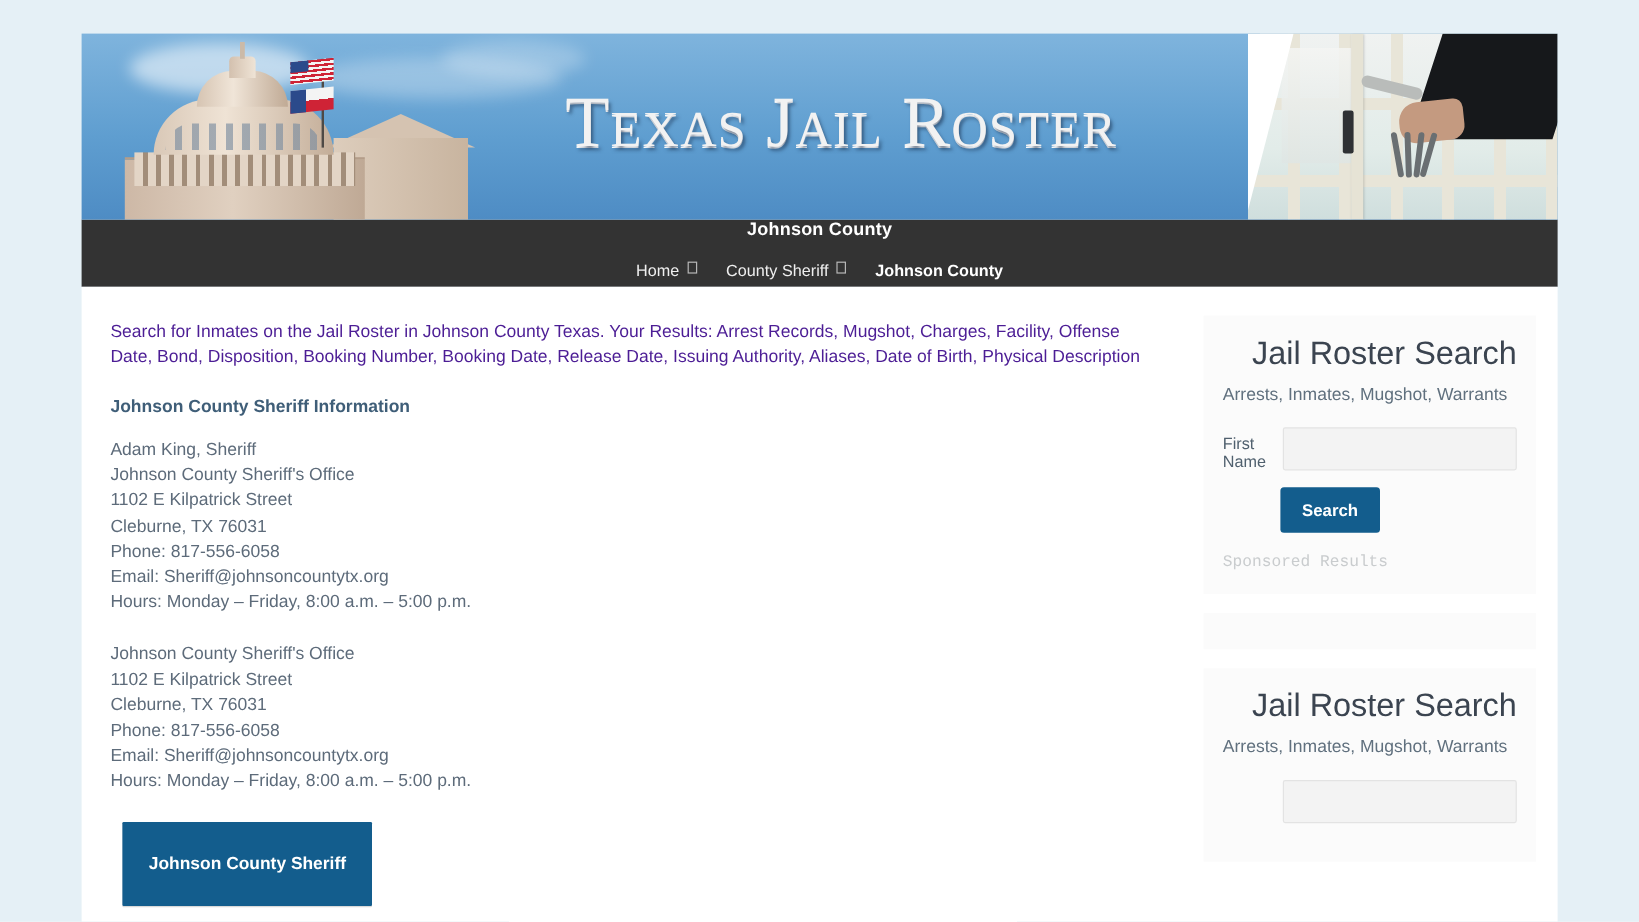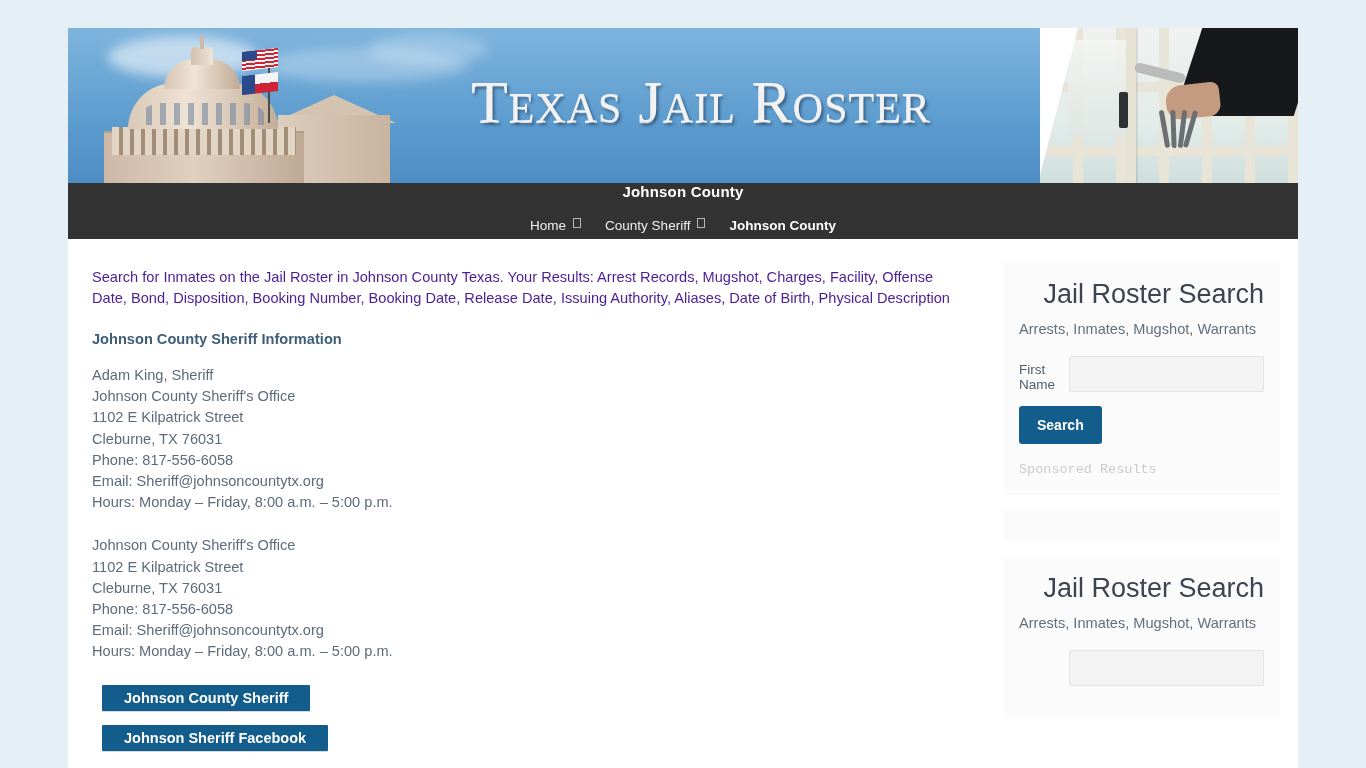--- a/index.html
+++ b/index.html
@@ -314,21 +314,21 @@
     line-height: 21.2px;
     margin: 0 0 22px 0;
   }
 
   .btn-link {
     display: inline-block;
     background: #135d8d;
     color: #ffffff;
     font-size: 14.5px;
     font-weight: bold;
-    padding: 5px 22px;
+    padding: 27px 22px;
     border-radius: 1px;
     text-decoration: none;
     margin: 0 0 14px 10px;
     box-shadow: 0 1px 0 rgba(0,0,0,.15);
   }
   .btn-row2 { margin-left: 10px; }
 
   
   .widget {
     background: #fbfbfb;
@@ -368,20 +368,21 @@
     outline: none;
     font-size: 13.5px;
     padding: 0 8px;
     color: #444;
   }
   .form-actions {
     display: flex;
     align-items: flex-start;
     gap: 12px;
     margin-bottom: 8px;
+    margin-left: 48px;
   }
   .search-btn {
     background: #135d8d;
     color: #fff;
     font-size: 14px;
     font-weight: bold;
     border: none;
     border-radius: 3px;
     padding: 11px 18px;
     cursor: pointer;

